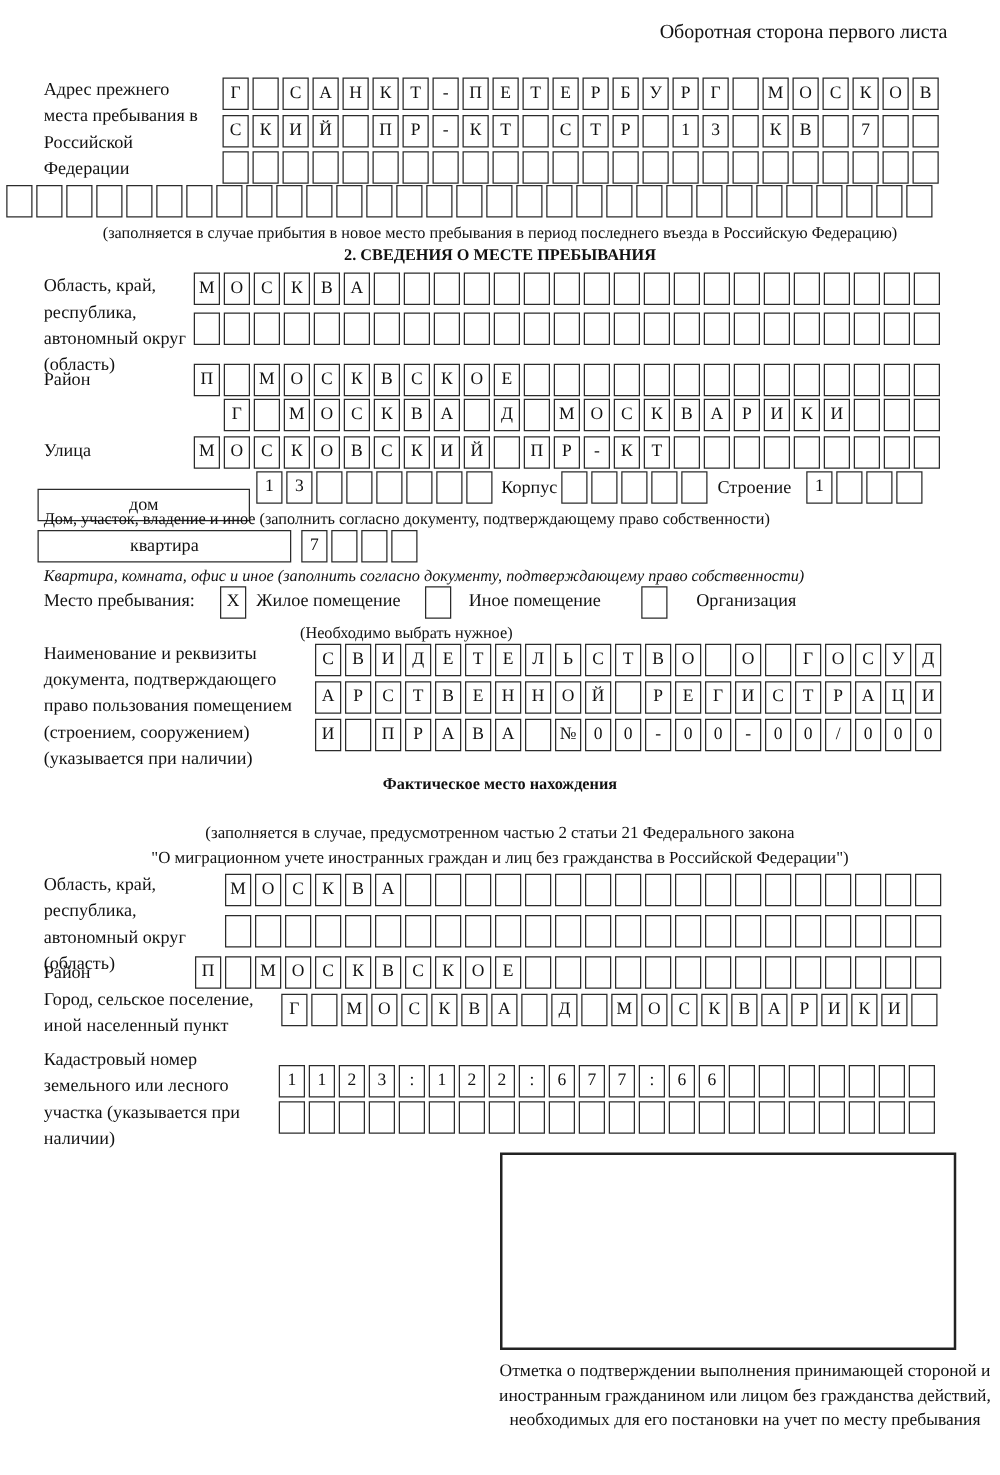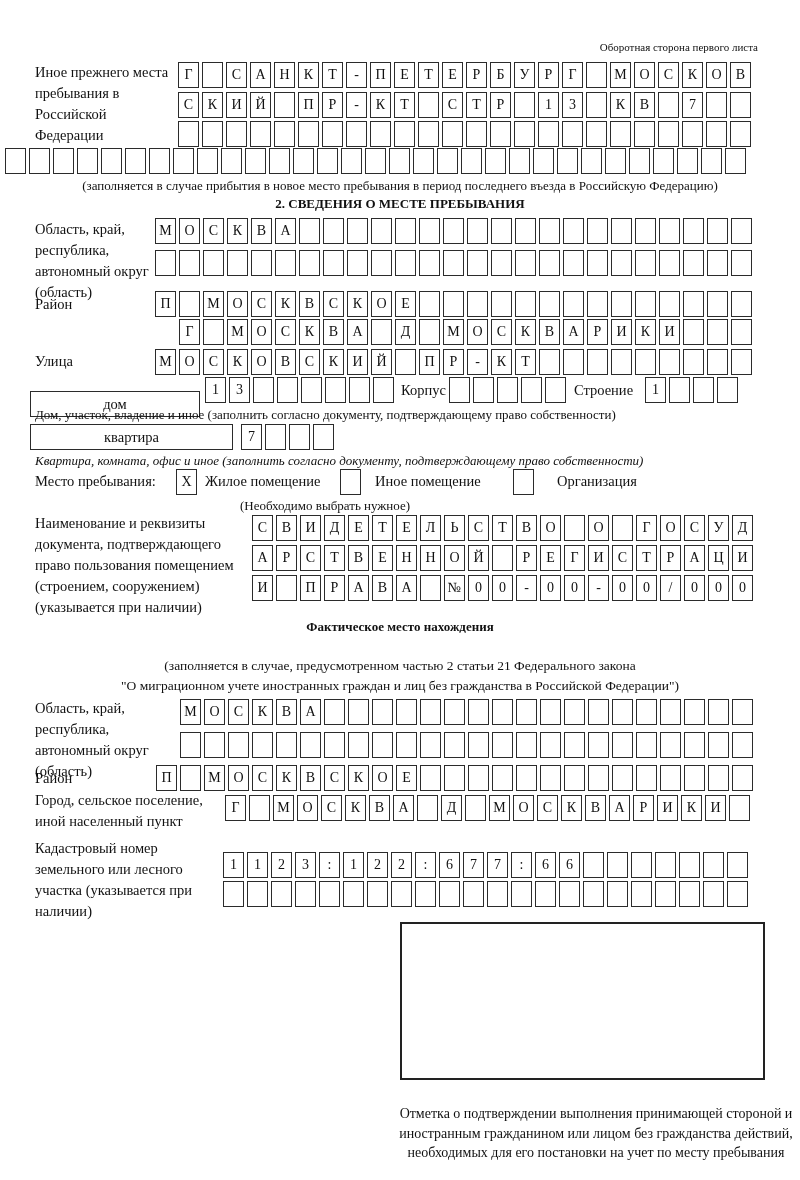--- a/index.html
+++ b/index.html
@@ -31,23 +31,23 @@
     font-size:14px; background:#fff;
   }
   .stamp{position:absolute; box-sizing:border-box; border:2px solid #222; background:#fff;}
   .stampcap{position:absolute; font-size:14px; line-height:19.5px; text-align:center;}
 </style>
 </head>
 <body>
 
 <div class="page">
 
-  <div class="abs" style="top:17px; right:42px; font-size:11px;margin-top:24px;">Оборотная сторона первого листа</div>
-
-  <div class="lbl" style="left:35px; top:62px; width:138px;">Иное прежнего места пребывания в Российской Федерации</div>
+  <div class="abs" style="top:17px; right:42px; font-size:16px;">Оборотная сторона первого листа</div>
+
+  <div class="lbl" style="left:35px; top:62px; width:138px;">Адрес прежнего места пребывания в Российской Федерации</div>
   <div class="row" style="left:178px; top:62px;">
       <div class="cell">Г</div>
       <div class="cell"></div>
       <div class="cell">С</div>
       <div class="cell">А</div>
       <div class="cell">Н</div>
       <div class="cell">К</div>
       <div class="cell">Т</div>
       <div class="cell">-</div>
       <div class="cell">П</div>
@@ -571,15 +571,15 @@
       <div class="cell"></div>
       <div class="cell"></div>
       <div class="cell"></div>
       <div class="cell"></div>
       <div class="cell"></div>
       <div class="cell"></div>
       <div class="cell"></div>
     </div>
 
   <div class="stamp" style="left:400px; top:922px; width:365px; height:158px;"></div>
-  <div class="stampcap" style="left:392px; top:1088px; width:408px;margin-top:16px;">Отметка о подтверждении выполнения принимающей стороной и иностранным гражданином или лицом без гражданства действий, необходимых для его постановки на учет по месту пребывания</div>
+  <div class="stampcap" style="left:392px; top:1088px; width:408px;">Отметка о подтверждении выполнения принимающей стороной и иностранным гражданином или лицом без гражданства действий, необходимых для его постановки на учет по месту пребывания</div>
 
 </div>
 
 </body></html>

